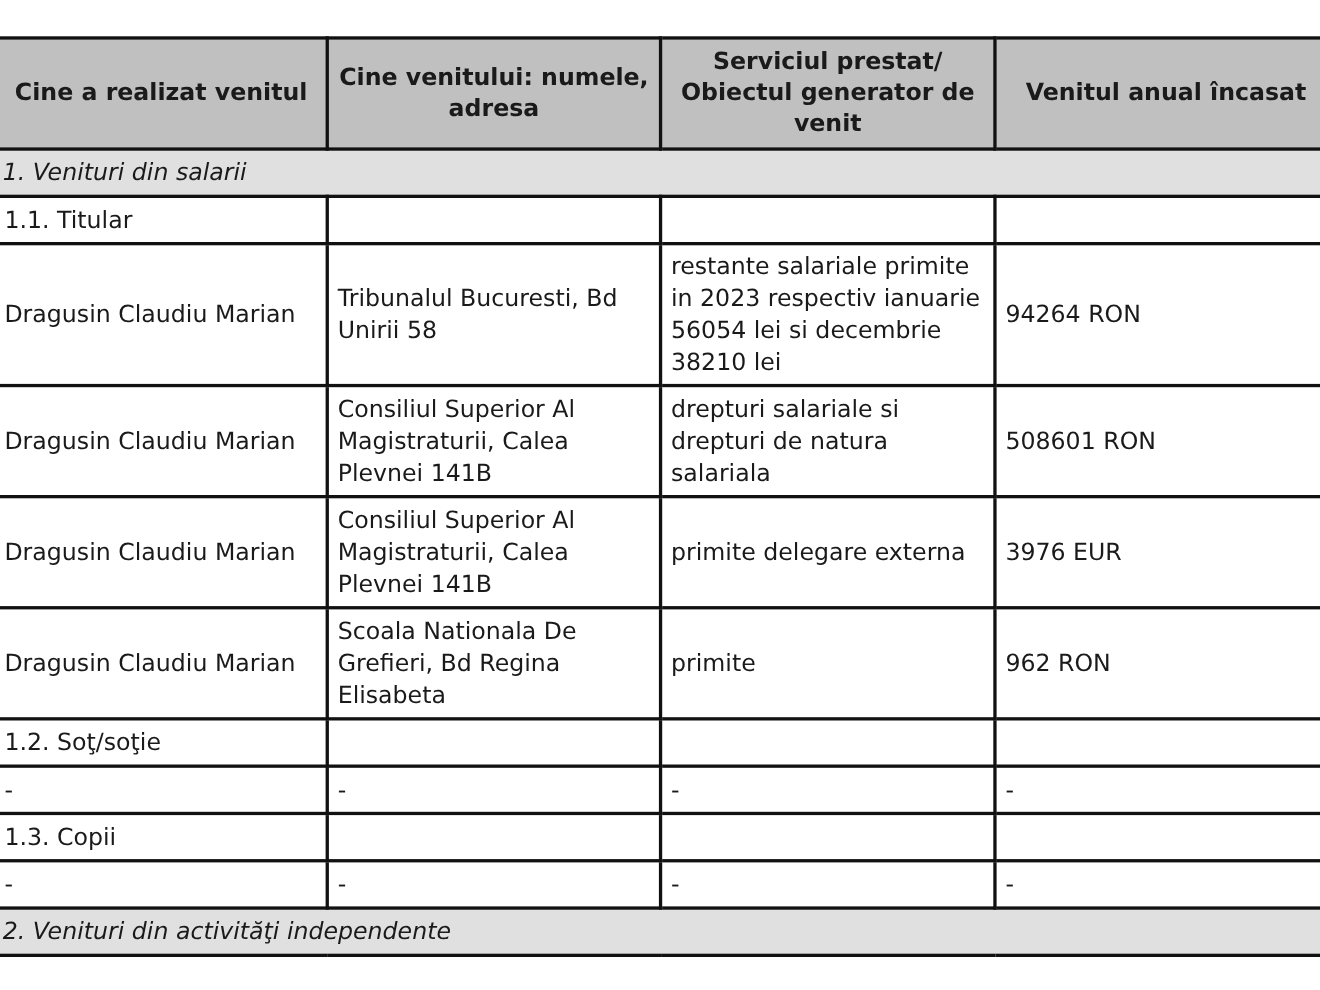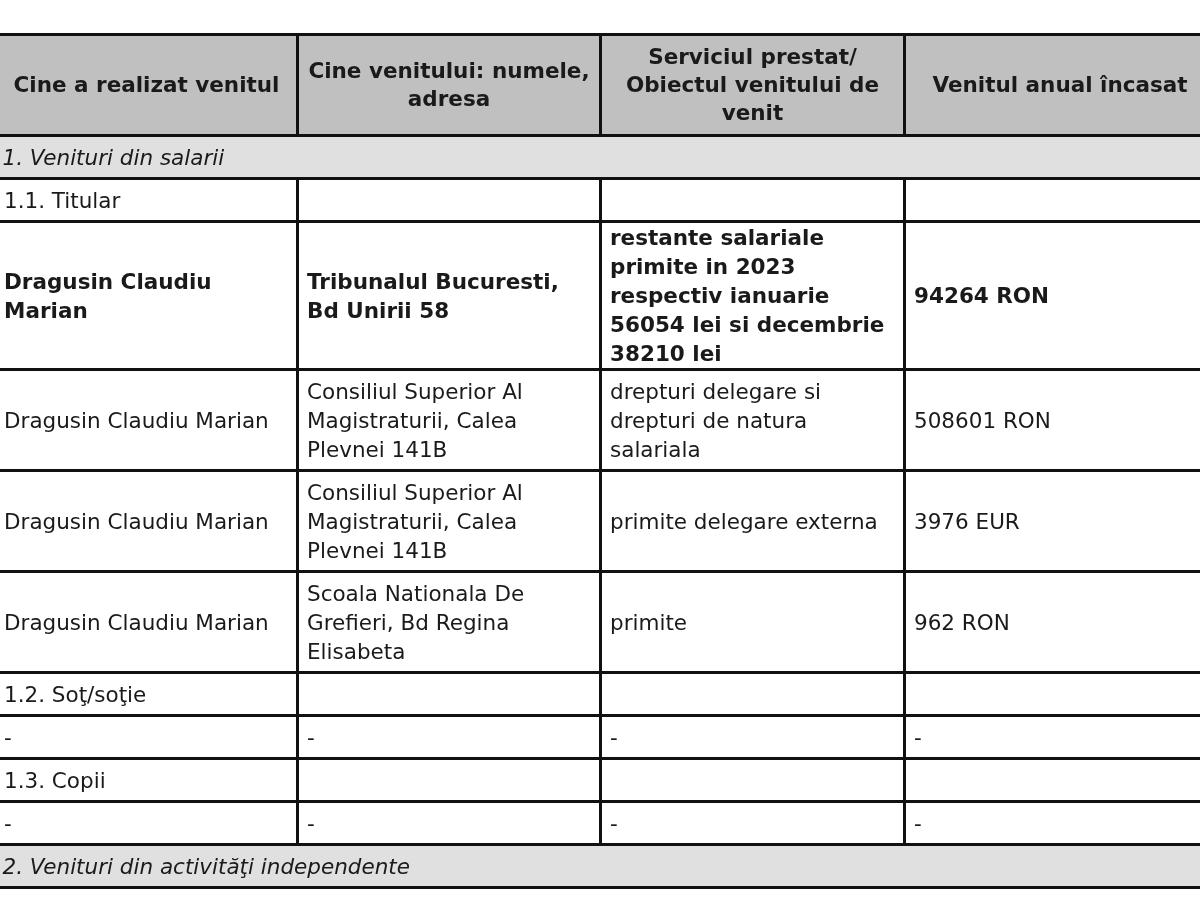--- a/index.html
+++ b/index.html
@@ -8,39 +8,39 @@
   .page { position: absolute; left: -6px; top: 33px; }
   table { border-collapse: collapse; table-layout: fixed; width: 1220px; }
   col.c1 { width: 302px; } col.c2 { width: 303px; } col.c3 { width: 304px; } col.c4 { width: 311px; }
   td, th { border: 3px solid #111; font-size: 21.5px; line-height: 29px; vertical-align: middle; text-align: left; }
   th { background: #c0c0c0; font-weight: bold; text-align: center; height: 98px; padding: 0 8px; font-size: 21.5px; line-height: 28px; }
   td { padding: 0 4px 0 8px; }
   td.c1 { padding-left: 7px; }
   tr.section td { background: #e0e0e0; font-style: italic; height: 40px; border-left: none; border-right: none; }
   tr.group td { height: 40px; background: #fff; }
   tr.empty td { height: 40px; background: #fff; }
-  tr.r4 td { height: 126px; font-weight: bold; }
+  tr.r4 td { height: 126px; }
   tr.r3 td { height: 98px; }
 </style>
 </head>
 <body>
 
 <div class="page">
 <table>
   <colgroup>
         <col class="c1">
         <col class="c2">
         <col class="c3">
         <col class="c4">
       </colgroup>
   <thead>
     <tr>
       <th>Cine a realizat venitul</th>
       <th>Cine venitului: numele, adresa</th>
-      <th>Serviciul prestat/ Obiectul venitului de venit</th>
+      <th>Serviciul prestat/ Obiectul generator de venit</th>
       <th>Venitul anual încasat</th>
     </tr>
   </thead>
   <tbody>
     <tr class="section">
       <td colspan="4" class="c1">1. Venituri din salarii</td>
     </tr>
 
     <tr class="group">
       <td class="c1">1.1. Titular</td>
@@ -51,21 +51,21 @@
 
     <tr class="r4">
       <td class="c1">Dragusin Claudiu Marian</td>
       <td>Tribunalul Bucuresti, Bd Unirii 58</td>
       <td>restante salariale primite in 2023 respectiv ianuarie 56054 lei si decembrie 38210 lei</td>
       <td>94264 RON</td>
     </tr>
     <tr class="r3">
       <td class="c1">Dragusin Claudiu Marian</td>
       <td>Consiliul Superior Al Magistraturii, Calea Plevnei 141B</td>
-      <td>drepturi delegare si drepturi de natura salariala</td>
+      <td>drepturi salariale si drepturi de natura salariala</td>
       <td>508601 RON</td>
     </tr>
     <tr class="r3">
       <td class="c1">Dragusin Claudiu Marian</td>
       <td>Consiliul Superior Al Magistraturii, Calea Plevnei 141B</td>
       <td>primite delegare externa</td>
       <td>3976 EUR</td>
     </tr>
     <tr class="r3">
       <td class="c1">Dragusin Claudiu Marian</td>

